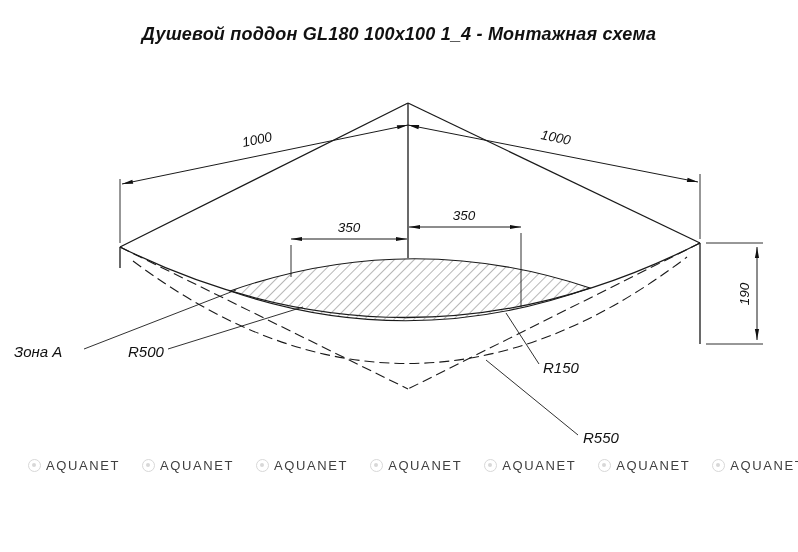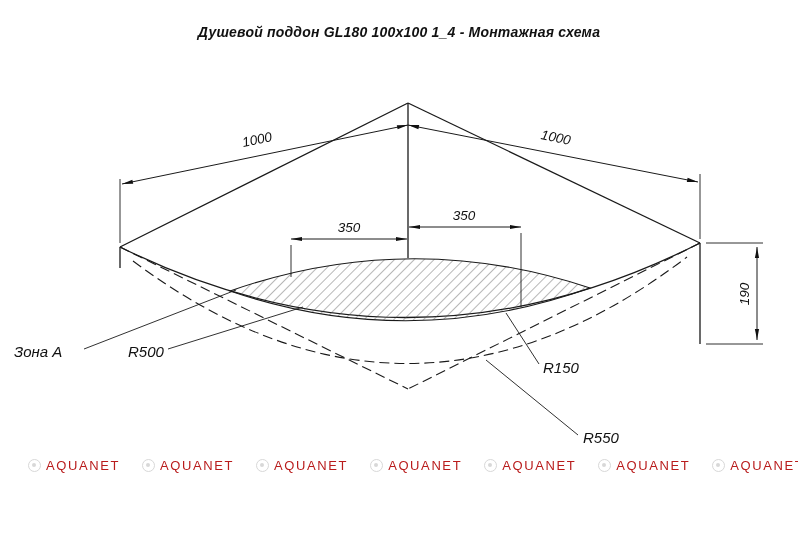--- a/index.html
+++ b/index.html
@@ -15,21 +15,21 @@
     background: #ffffff;
     overflow: hidden;
   }
   .page-title {
     position: absolute;
     top: 24px;
     left: 0;
     width: 100%;
     text-align: center;
     font-style: italic;
-    font-size: 14px;
+    font-size: 18px;
     font-weight: 600;
     color: #111111;
     letter-spacing: 0.2px;
   }
   .diagram-svg {
     position: absolute;
     top: 0;
     left: 0;
   }
   .dim {
@@ -73,21 +73,21 @@
     content: "";
     position: absolute;
     left: 3px;
     top: 3px;
     width: 4px;
     height: 4px;
     border-radius: 50%;
     background: #d8d8d8;
   }
   .wm-text {
-    color: #b91c1c;
+    color: #404040;
     font-size: 13px;
     letter-spacing: 1.6px;
     font-weight: 400;
     white-space: nowrap;
   }
   .footer-note {
     position: absolute;
     top: 494px;
     left: 14px;
     font-style: italic;

